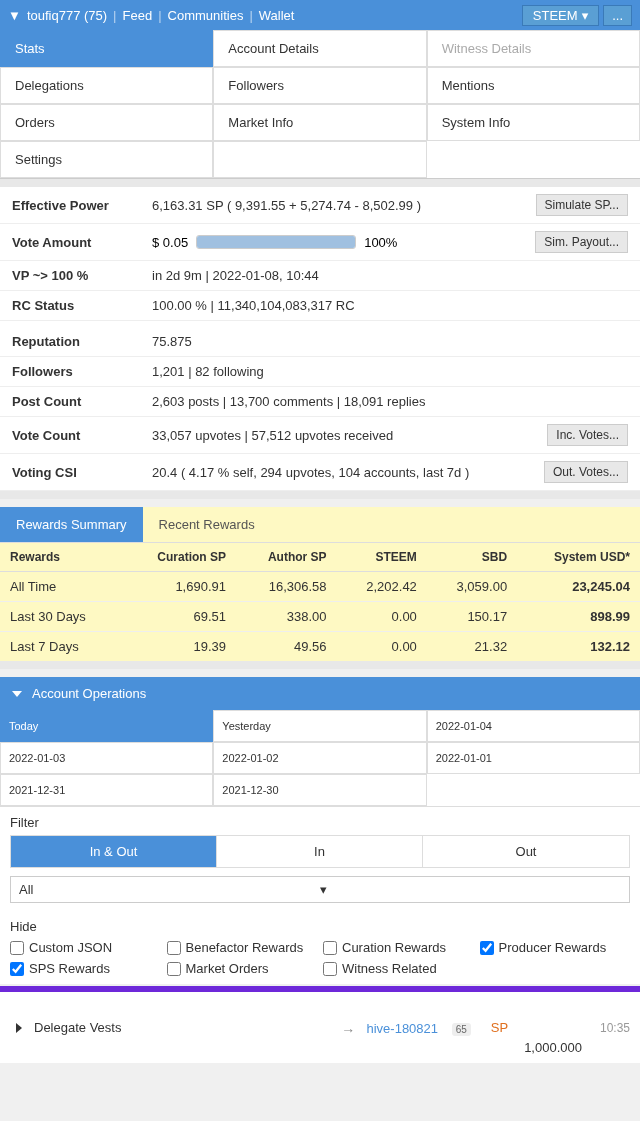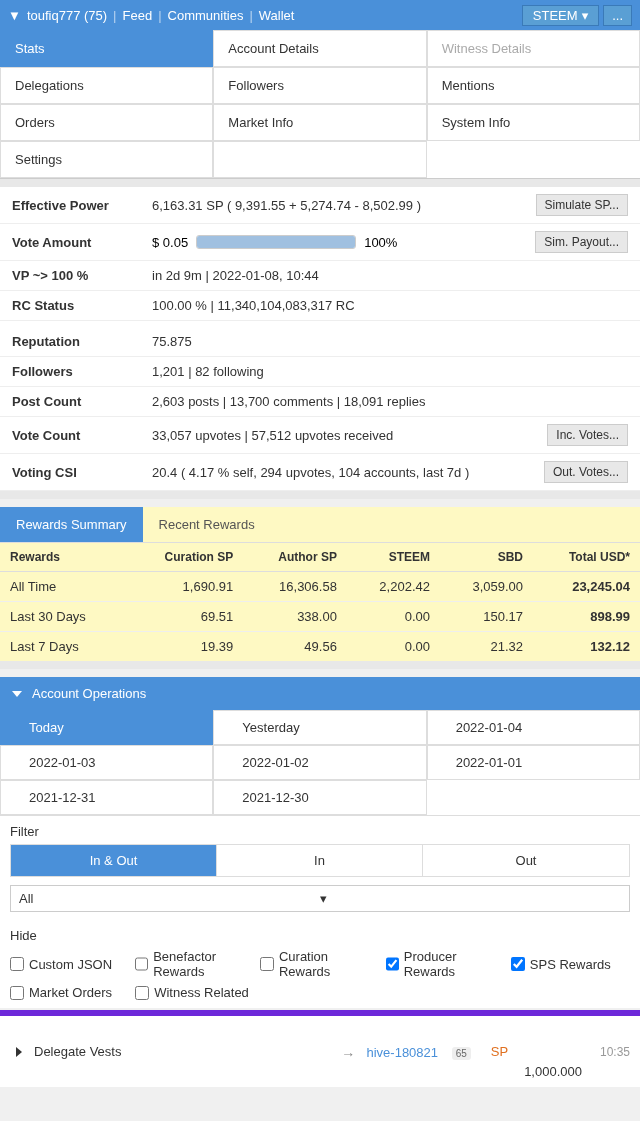--- a/index.html
+++ b/index.html
@@ -137,23 +137,23 @@
       font-size: 13px;
       display: flex; align-items: center; gap: 6px;
       cursor: pointer;
     }
     .date-grid {
       display: grid;
       grid-template-columns: 1fr 1fr 1fr;
       border-bottom: 1px solid #ddd;
     }
     .date-cell {
-      padding: 9px 28px;
+      padding: 9px 8px;
       border: 1px solid #ddd;
-      font-size: 13px;
+      font-size: 11px;
       cursor: pointer;
       color: #333;
     }
     .date-cell.active {
       background: #4a90d9;
       color: white;
       border-color: #4a90d9;
     }
 
     
@@ -184,21 +184,21 @@
       cursor: pointer;
     }
     .dropdown-row span { flex: 1; font-size: 13px; color: #333; }
     .dropdown-arrow { color: #666; font-size: 11px; }
 
     
     .hide-section { padding: 4px 10px 8px 10px; background: white; }
     .hide-label { font-size: 13px; color: #333; margin-bottom: 6px; }
     .checkbox-grid {
       display: grid;
-      grid-template-columns: 1fr 1fr 1fr 1fr 1fr;
+      grid-template-columns: 1fr 1fr 1fr 1fr;
       gap: 6px;
     }
     .checkbox-item {
       display: flex; align-items: center; gap: 5px;
       font-size: 13px; color: #333; cursor: pointer;
     }
     .checkbox-item input[type="checkbox"] {
       width: 14px; height: 14px; cursor: pointer;
     }
 
@@ -334,21 +334,21 @@
     <div class="rewards-tab">Recent Rewards</div>
   </div>
   <table class="rewards-table">
     <thead>
       <tr>
         <th>Rewards</th>
         <th>Curation SP</th>
         <th>Author SP</th>
         <th>STEEM</th>
         <th>SBD</th>
-        <th>Total USD*</th>
+        <th>System USD*</th>
       </tr>
     </thead>
     <tbody>
       <tr>
         <td>All Time</td>
         <td>1,690.91</td>
         <td>16,306.58</td>
         <td>2,202.42</td>
         <td>3,059.00</td>
         <td class="bold">23,245.04</td>

